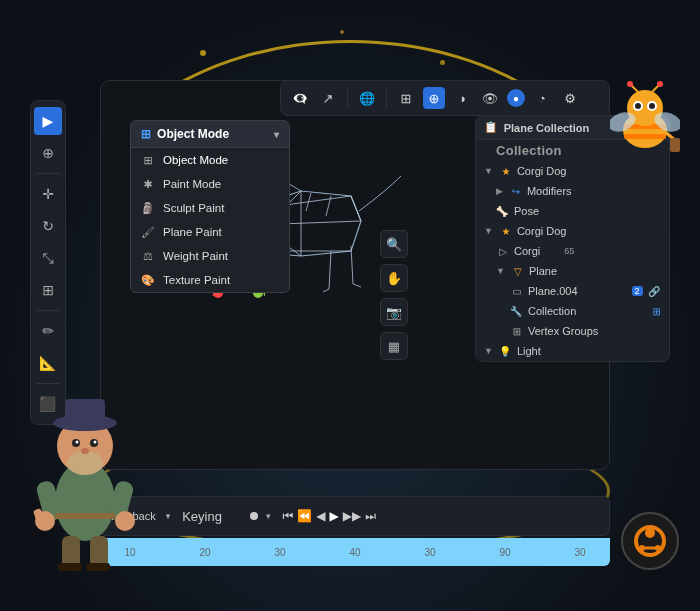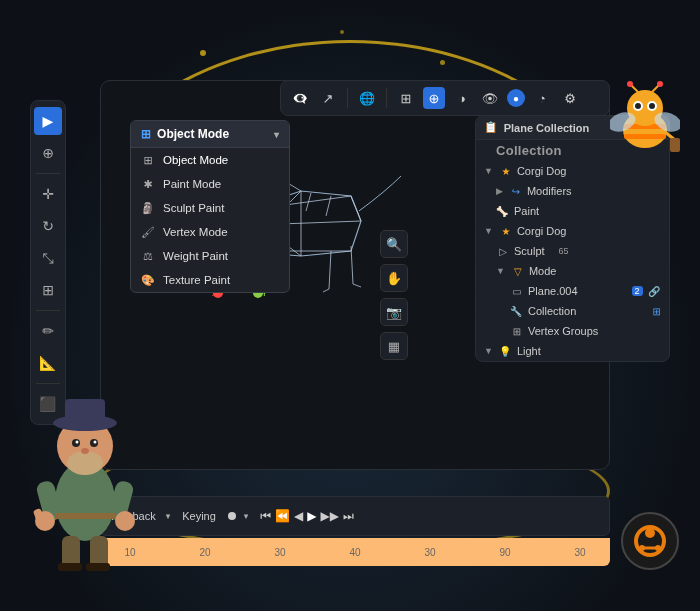--- a/index.html
+++ b/index.html
@@ -254,21 +254,21 @@
       font-size: 9px;
       background: #2a6fdb;
       color: white;
       border-radius: 3px;
       padding: 0 3px;
       margin-left: auto;
     }
     .badge-small-num {
       font-size: 9px;
       color: #999;
-      margin-left: 10px;
+      margin-left: 20px;
     }
 
     
     .floating-tools {
       position: absolute;
       top: 230px;
       left: 380px;
       display: flex;
       flex-direction: column;
       gap: 6px;
@@ -314,22 +314,22 @@
     }
 
     .dropdown-arrow {
       color: #aaa;
       font-size: 9px;
       margin-right: 4px;
     }
 
     .keying-label {
       color: #ccc;
-      font-size: 11px;
-      margin-right: 4px;
+      font-size: 13px;
+      margin-right: 20px;
     }
 
     .playback-dot {
       width: 8px;
       height: 8px;
       background: #ccc;
       border-radius: 50%;
     }
 
     .play-controls {
@@ -346,21 +346,21 @@
     }
     .play-btn.active { color: white; }
 
     
     .ruler-bar {
       position: absolute;
       bottom: 45px;
       left: 100px;
       width: 510px;
       height: 28px;
-      background: #fdba74;
+      background: #7dd3fc;
       border-radius: 0 0 6px 6px;
       display: flex;
       align-items: center;
       padding: 0 20px;
       gap: 0;
       z-index: 9;
     }
 
     .ruler-marks {
       display: flex;
@@ -524,21 +524,21 @@
   <div class="mode-item">
     <span class="mode-item-icon">✱</span>
     <span>Paint Mode</span>
   </div>
   <div class="mode-item">
     <span class="mode-item-icon">🗿</span>
     <span>Sculpt Paint</span>
   </div>
   <div class="mode-item">
     <span class="mode-item-icon">🖌</span>
-    <span>Vertex Mode</span>
+    <span>Plane Paint</span>
   </div>
   <div class="mode-item">
     <span class="mode-item-icon">⚖</span>
     <span>Weight Paint</span>
   </div>
   <div class="mode-item">
     <span class="mode-item-icon">🎨</span>
     <span>Texture Paint</span>
   </div>
 </div>
@@ -572,39 +572,39 @@
   </div>
 
   <div class="tree-item tree-indent1">
     <span class="tree-arrow">▶</span>
     <span class="tree-icon blue-icon">↪</span>
     <span>Modifiers</span>
   </div>
 
   <div class="tree-item tree-indent1">
     <span class="tree-icon" style="color:#aaa;">🦴</span>
-    <span>Paint</span>
+    <span>Pose</span>
   </div>
 
   <div class="tree-item">
     <span class="tree-arrow">▼</span>
     <span class="tree-icon orange-star">★</span>
     <span>Corgi Dog</span>
   </div>
 
   <div class="tree-item tree-indent1">
     <span class="tree-icon" style="color:#aaa;">▷</span>
-    <span>Sculpt</span>
+    <span>Corgi</span>
     <span class="badge-small-num">65</span>
   </div>
 
   <div class="tree-item tree-indent1">
     <span class="tree-arrow">▼</span>
     <span class="tree-icon" style="color:#f5a623;">▽</span>
-    <span>Mode</span>
+    <span>Plane</span>
   </div>
 
   <div class="tree-item tree-indent2">
     <span class="tree-icon" style="color:#aaa;">▭</span>
     <span>Plane.004</span>
     <span class="badge">2</span>
     <span style="margin-left:2px;font-size:10px;color:#4a9eff;">🔗</span>
   </div>
 
   <div class="tree-item tree-indent2">

